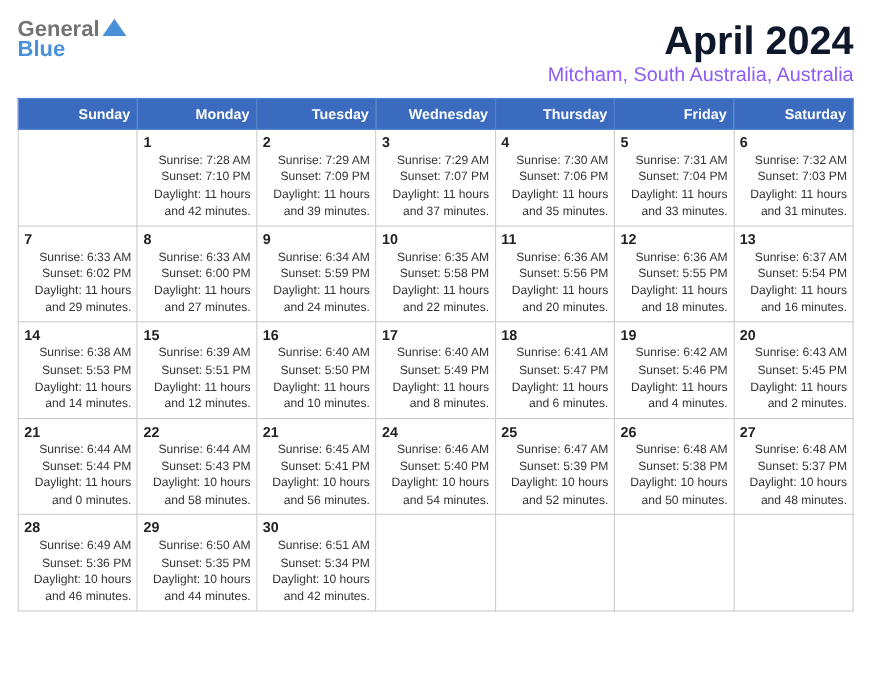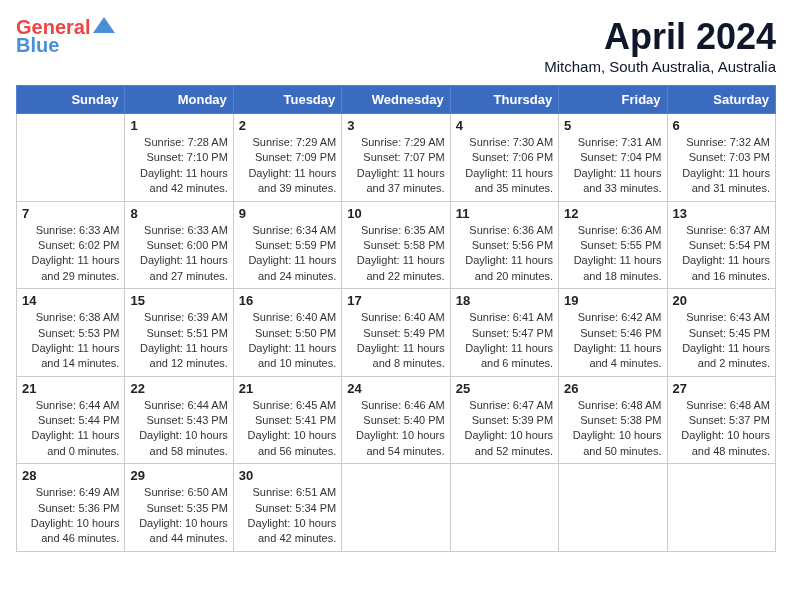--- a/index.html
+++ b/index.html
@@ -21,33 +21,33 @@
       flex-direction: column;
       align-items: flex-start;
     }
     .logo-text {
       font-size: 20px;
       font-weight: bold;
       color: #1a3a5c;
       line-height: 1.1;
     }
     .logo-text span {
-      color: #ef4444;
+      color: #737373;
     }
     .title-block {
       text-align: right;
     }
     .month-title {
       font-size: 36px;
       font-weight: bold;
       color: #0f172a;
     }
     .location-title {
-      font-size: 15px;
-      color: #0f172a;
+      font-size: 18px;
+      color: #8b5cf6;
       margin-left: 32px;
     }
     .calendar {
       width: 100%;
       border-collapse: collapse;
       border: 1px solid #ccc;
     }
     .calendar th {
       background-color: #3a6bbf;
       color: #fff;

